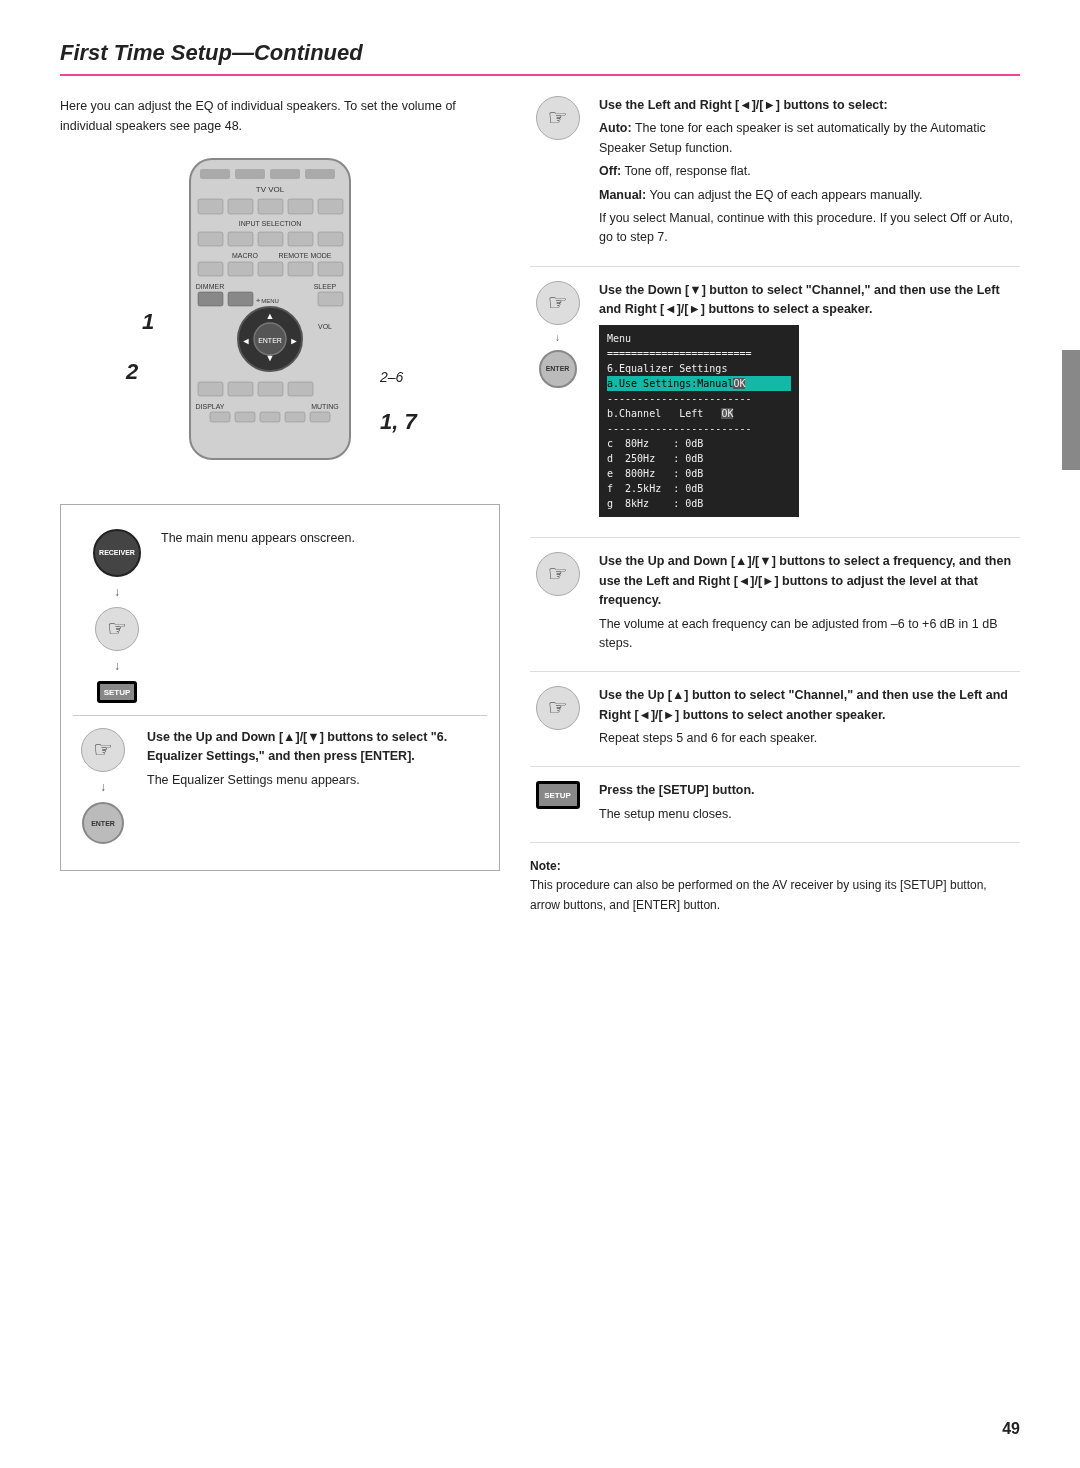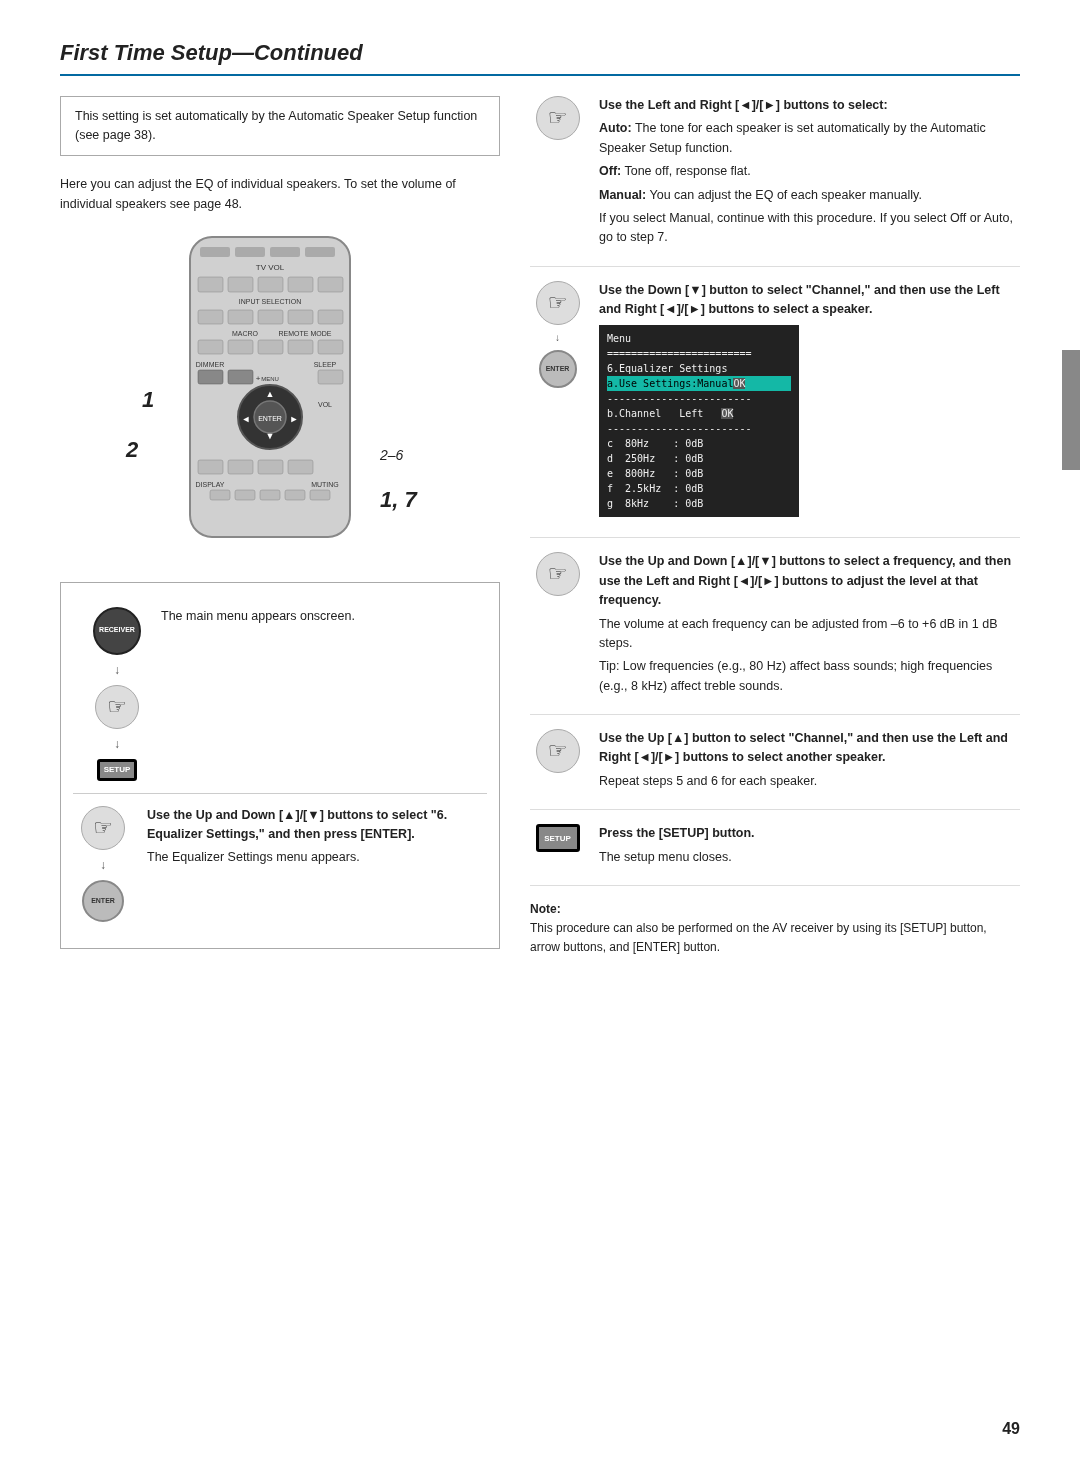--- a/index.html
+++ b/index.html
@@ -13,21 +13,21 @@
       overflow: hidden;
       position: relative;
     }
     .page {
       padding: 40px 60px 40px 60px;
     }
     .page-title {
       font-size: 22px;
       font-weight: bold;
       font-style: italic;
-      border-bottom: 2px solid #0369a1;
+      border-bottom: 2px solid #ec4899;
       padding-bottom: 8px;
       margin-bottom: 20px;
     }
     .content-area {
       display: flex;
       gap: 30px;
     }
     .left-col {
       width: 440px;
       flex-shrink: 0;
@@ -230,23 +230,20 @@
 <div class="page">
 
   <div class="page-title">
     <span>First Time Setup</span><em><span>—Continued</span></em>
   </div>
 
   <div class="content-area">
 
     <div class="left-col">
 
-      <div class="info-box">
-        <span>This setting is set automatically by the Automatic Speaker Setup function (see page 38).</span>
-      </div>
 
       <div class="intro-text">
         <span>Here you can adjust the EQ of individual speakers. To set the volume of individual speakers see page 48.</span>
       </div>
 
       <div class="remote-wrapper">
         <div style="position:relative; width:380px; height:340px;">
 
           <svg class="remote" viewBox="0 0 200 310" style="position:absolute;left:80px;top:0;">
 
@@ -356,21 +353,21 @@
     <div class="right-col">
 
       <div class="right-step">
         <div class="right-step-icon">
           <div class="icon-circle">☞</div>
         </div>
         <div class="right-step-text">
           <p class="bold">Use the Left and Right [◄]/[►] buttons to select:</p>
           <p><strong>Auto:</strong> <span>The tone for each speaker is set automatically by the Automatic Speaker Setup function.</span></p>
           <p><strong>Off:</strong> <span>Tone off, response flat.</span></p>
-          <p><strong>Manual:</strong> <span>You can adjust the EQ of each speaker manually.</span></p>
+          <p><strong>Manual:</strong> <span>You can adjust the EQ of each appears manually.</span></p>
           <p>If you select Manual, continue with this procedure. If you select Off or Auto, go to step 7.</p>
         </div>
       </div>
 
       <div class="right-step">
         <div class="right-step-icon">
           <div class="icon-circle">☞</div>
           <div style="font-size:10px;color:#555;margin:3px 0;">↓</div>
           <div class="enter-btn" style="width:38px;height:38px;font-size:7px;">ENTER</div>
         </div>
@@ -394,21 +391,20 @@
         </div>
       </div>
 
       <div class="right-step">
         <div class="right-step-icon">
           <div class="icon-circle">☞</div>
         </div>
         <div class="right-step-text">
           <p class="bold">Use the Up and Down [▲]/[▼] buttons to select a frequency, and then use the Left and Right [◄]/[►] buttons to adjust the level at that frequency.</p>
           <p>The volume at each frequency can be adjusted from –6 to +6 dB in 1 dB steps.</p>
-          <p>Tip: Low frequencies (e.g., 80 Hz) affect bass sounds; high frequencies (e.g., 8 kHz) affect treble sounds.</p>
         </div>
       </div>
 
       <div class="right-step">
         <div class="right-step-icon">
           <div class="icon-circle">☞</div>
         </div>
         <div class="right-step-text">
           <p class="bold">Use the Up [▲] button to select "Channel," and then use the Left and Right [◄]/[►] buttons to select another speaker.</p>
           <p>Repeat steps 5 and 6 for each speaker.</p>

